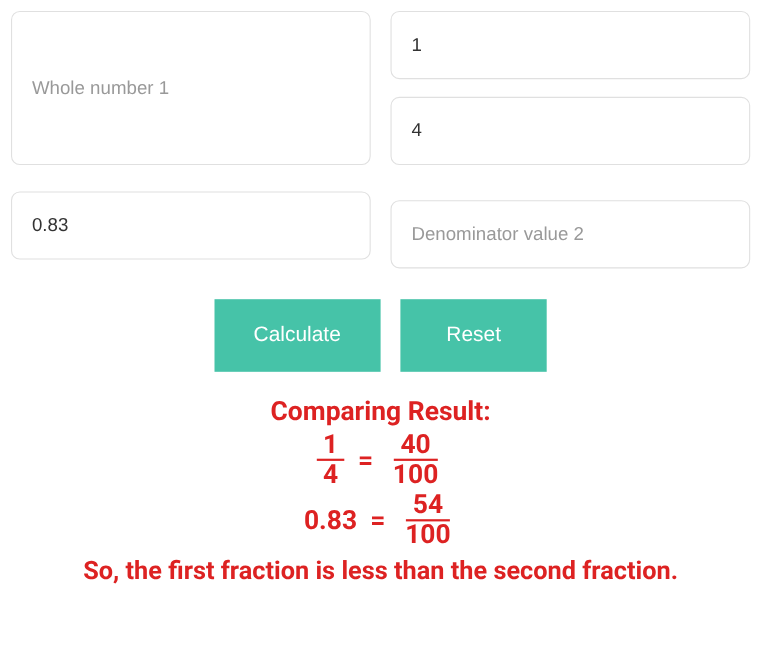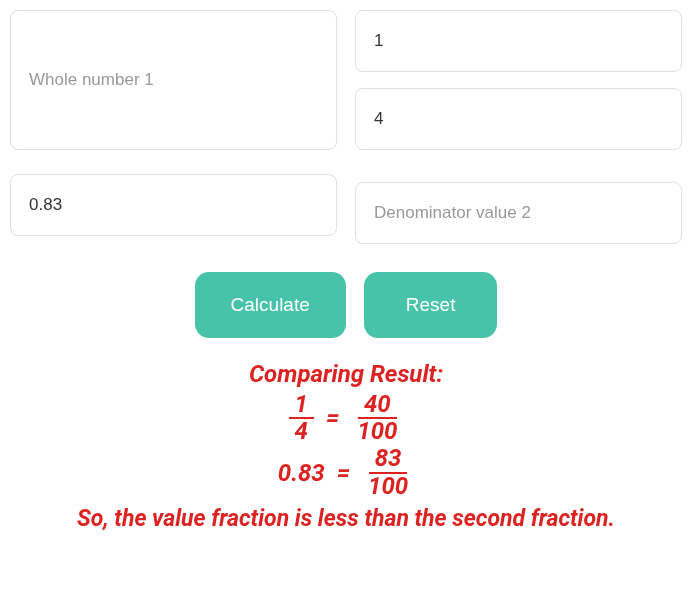--- a/index.html
+++ b/index.html
@@ -43,33 +43,32 @@
     .buttons {
       display: flex;
       justify-content: center;
       gap: 18px;
       margin-bottom: 22px;
     }
     .btn {
       background: #46c3a8;
       color: #fff;
       border: none;
-      border-radius: 14px;
+      border-radius: 0;
       padding: 22px 36px;
       font-size: 19px;
       font-weight: 500;
       cursor: pointer;
     }
     .btn-reset { padding: 18px 42px; }
 
     .result {
       text-align: center;
       color: #d22;
       font-weight: 700;
-      font-style: italic;
     }
     .result-title {
       font-size: 24px;
       margin-bottom: 4px;
     }
     .eq-row {
       display: flex;
       justify-content: center;
       align-items: center;
       gap: 10px;
@@ -139,19 +138,19 @@
     <span class="frac">
       <span class="num">40</span>
       <span class="den">100</span>
     </span>
   </div>
 
   <div class="eq-row">
     <span class="whole-val">0.83</span>
     <span class="eq-sign">=</span>
     <span class="frac">
-      <span class="num">83</span>
+      <span class="num">54</span>
       <span class="den">100</span>
     </span>
   </div>
 
-  <div class="conclusion">So, the value fraction is less than the second fraction.</div>
+  <div class="conclusion">So, the first fraction is less than the second fraction.</div>
 </div>
 
 </body></html>

